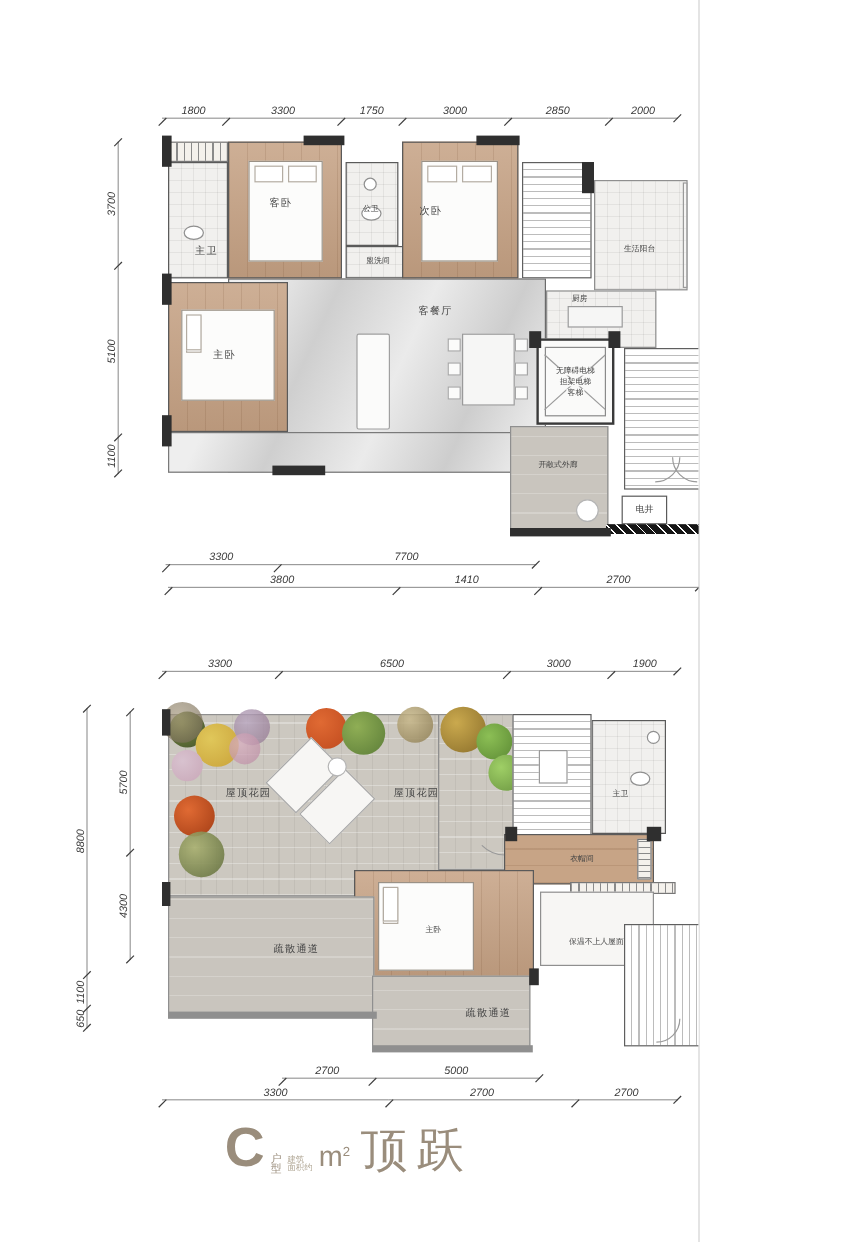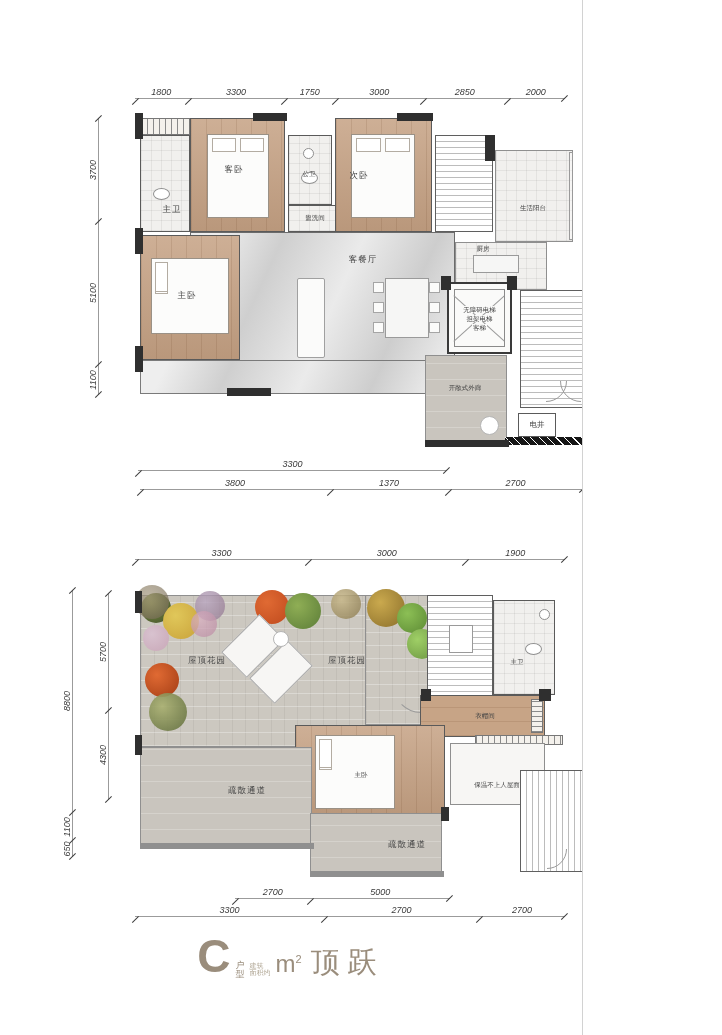--- a/index.html
+++ b/index.html
@@ -64,21 +64,21 @@
 
   
   .title-block{position:absolute;left:0;right:0;top:933px;display:flex;align-items:baseline;justify-content:center;gap:5px;color:#9a8d7c;}
   .t-letter{font-size:46px;font-weight:bold;line-height:1;}
   .t-stack{display:inline-flex;flex-direction:column;line-height:1.05;transform:translateY(-4px);}
   .t-stack i{font-style:normal;font-size:9px;}
   .t-stack.small i{font-size:7px;color:#b1a795;}
   .t-area{font-size:42px;line-height:1;letter-spacing:1px;}
   .t-unit{font-size:24px;line-height:1;}
   .t-unit sup{font-size:11px;}
-  .t-suffix{font-size:29px;line-height:1;letter-spacing:8px;margin-left:4px;}
+  .t-suffix{font-size:39px;line-height:1;letter-spacing:8px;margin-left:4px;}
   .subtitle{position:absolute;left:0;right:0;top:985px;text-align:center;font-size:9.5px;letter-spacing:7px;color:#b6ab9b;}
 </style>
 </head>
 <body>
 
 <div class="canvas">
 
   <div class="dh" style="left:135px;top:84px;width:430px;">
     <span class="ds" style="flex-grow:1800">
         <i class="n">1800</i>
@@ -127,27 +127,30 @@
       </span>
     <span class="ds" style="flex-grow:3200">
         <i class="n">3200</i>
       </span>
   </div>
 
   <div class="dh" style="left:138px;top:456px;width:309px;">
     <span class="ds" style="flex-grow:3300">
         <i class="n">3300</i>
       </span>
+    <span class="ds" style="flex-grow:7700">
+        <i class="n">7700</i>
+      </span>
   </div>
   <div class="dh" style="left:140px;top:475px;width:443px;">
     <span class="ds" style="flex-grow:3800">
         <i class="n">3800</i>
       </span>
     <span class="ds" style="flex-grow:2350">
-        <i class="n">1370</i>
+        <i class="n">1410</i>
       </span>
     <span class="ds" style="flex-grow:2700">
         <i class="n">2700</i>
       </span>
   </div>
 
   <div class="plan" style="left:135px;top:110px;width:470px;height:340px;">
 
     <div class="room marble" style="left:55px;top:122px;width:265px;height:162px;border-color:#6b6b6b;"></div>
 
@@ -230,20 +233,23 @@
     <div class="rlabel tiny" style="left:348px;top:139px;">厨房</div>
     <div class="rlabel tiny" style="left:398px;top:98px;">生活阳台</div>
     <div class="rlabel tiny" style="left:330px;top:278px;">开敞式外廊</div>
     <div class="rlabel tiny" style="left:402px;top:315px;font-size:7.5px;">电井</div>
   </div>
 
   <div class="dh" style="left:135px;top:545px;width:430px;">
     <span class="ds" style="flex-grow:3300">
         <i class="n">3300</i>
       </span>
+    <span class="ds" style="flex-grow:6500">
+        <i class="n">6500</i>
+      </span>
     <span class="ds" style="flex-grow:3000">
         <i class="n">3000</i>
       </span>
     <span class="ds" style="flex-grow:1900">
         <i class="n">1900</i>
       </span>
   </div>
 
   <div class="dv" style="left:62px;top:590px;height:267px;">
     <span class="ds" style="flex-grow:8800">

